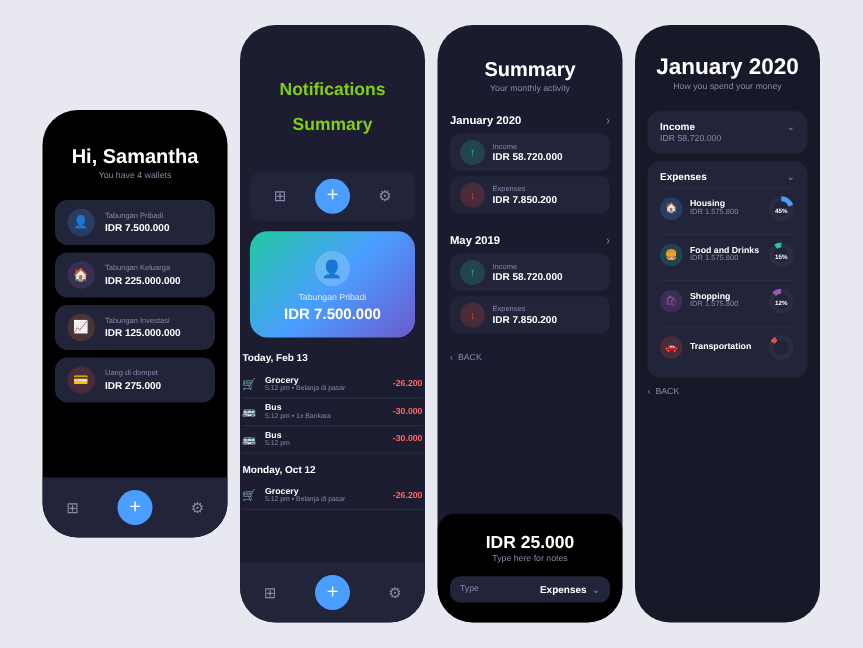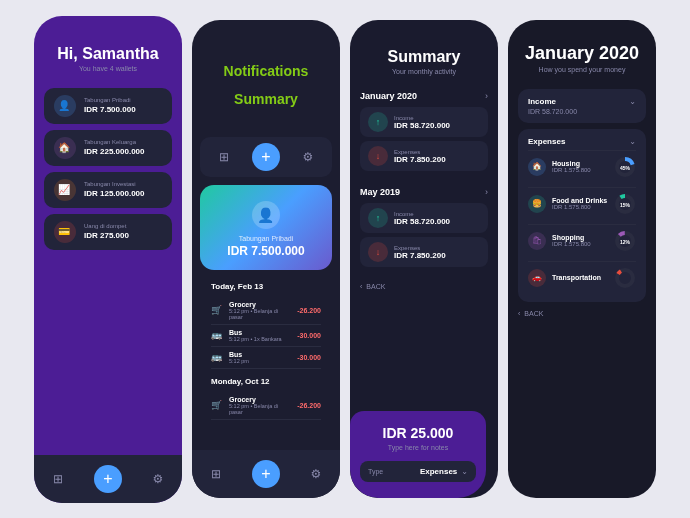--- a/index.html
+++ b/index.html
@@ -20,22 +20,22 @@
       background: #1a1a2e;
       border-radius: 28px;
       overflow: hidden;
       position: relative;
       flex-shrink: 0;
     }
 
     
     .phone-1 {
       width: 148px;
-      height: 487px;
-      background: #4c1d95;
+      height: 342px;
+      background: #000000;
     }
 
     
     .phone-2 {
       width: 148px;
       height: 478px;
       background: #1c1d30;
     }
 
     
@@ -183,21 +183,21 @@
       font-size: 7px;
       color: #ffffffcc;
     }
     .p2-card-amount {
       font-size: 12px;
       font-weight: 700;
       color: #ffffff;
       margin-top: 2px;
     }
     .p2-transactions {
-      padding: 8px 19px;
+      padding: 8px 2px;
     }
     .p2-date-header {
       font-size: 8px;
       font-weight: 700;
       color: #ffffff;
       margin-bottom: 6px;
     }
     .p2-txn {
       display: flex;
       align-items: center;
@@ -561,21 +561,21 @@
         <div class="p3-entry-type">Expenses</div>
         <div class="p3-entry-amount">IDR 7.850.200</div>
       </div>
     </div>
   </div>
 
   <div class="p3-back-btn">
     ‹ <span>BACK</span>
   </div>
 
-  <div style="position:absolute;bottom:0;left:0;right:12px;background:#4c1d95;border-radius:14px 14px 28px 28px;padding:14px 10px 16px;">
+  <div style="position:absolute;bottom:0;left:0;right:0;background:#000000;border-radius:14px 14px 28px 28px;padding:14px 10px 16px;">
     <div class="p3-note-amount">IDR 25.000</div>
     <div class="p3-note-placeholder">Type here for notes</div>
     <div class="p3-type-row">
       <div style="font-size:7px;color:#8888aa;">Type</div>
       <div style="display:flex;align-items:center;gap:4px;">
         <span style="font-size:8px;font-weight:600;color:#ffffff;">Expenses</span>
         <span style="color:#8888aa;font-size:8px;">⌄</span>
       </div>
     </div>
   </div>

